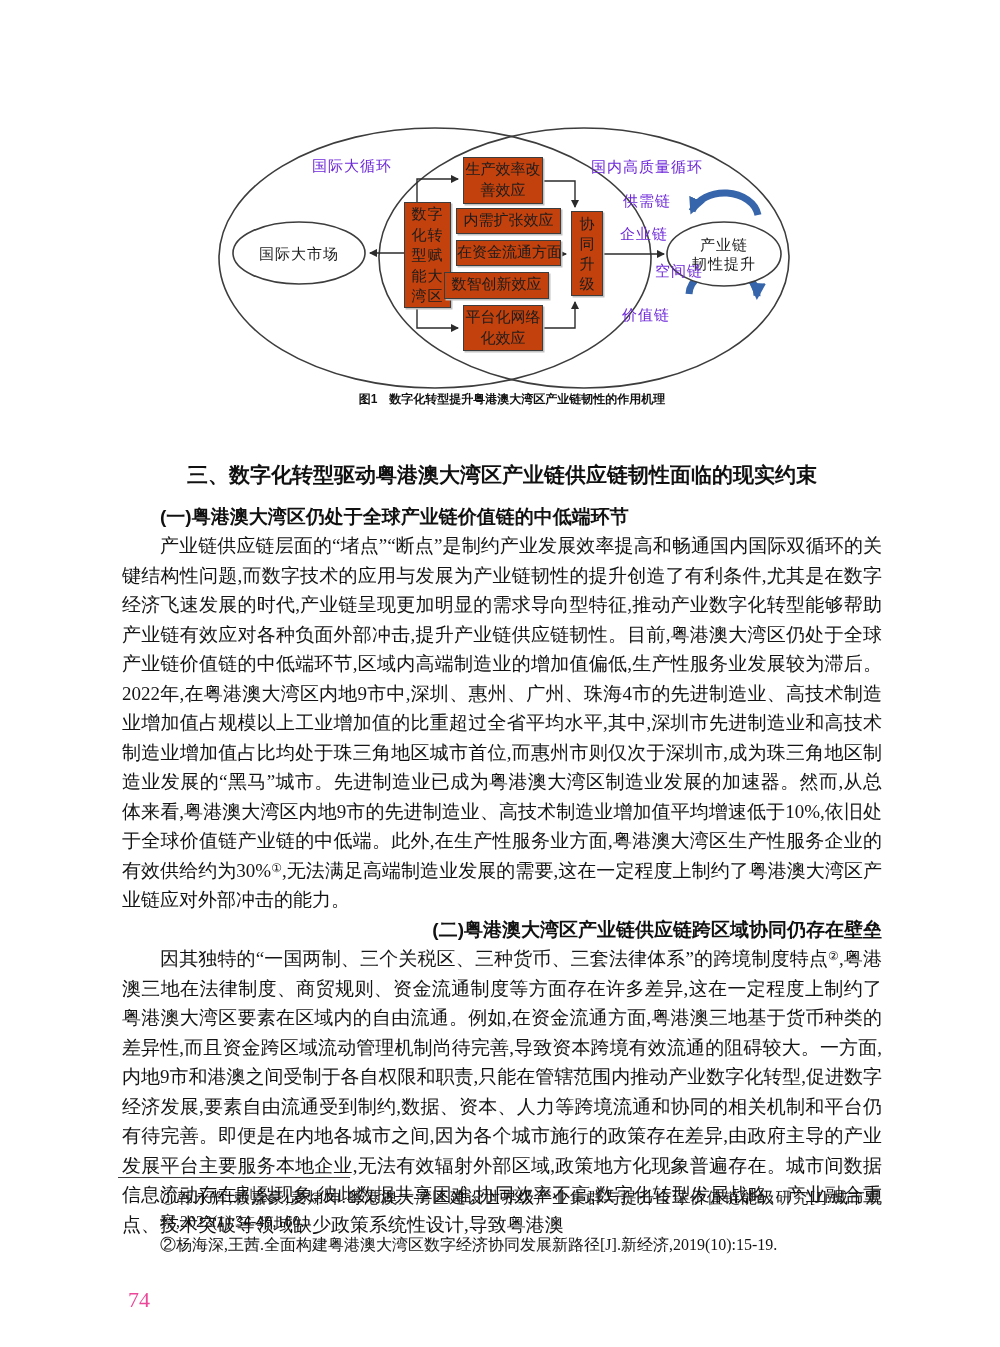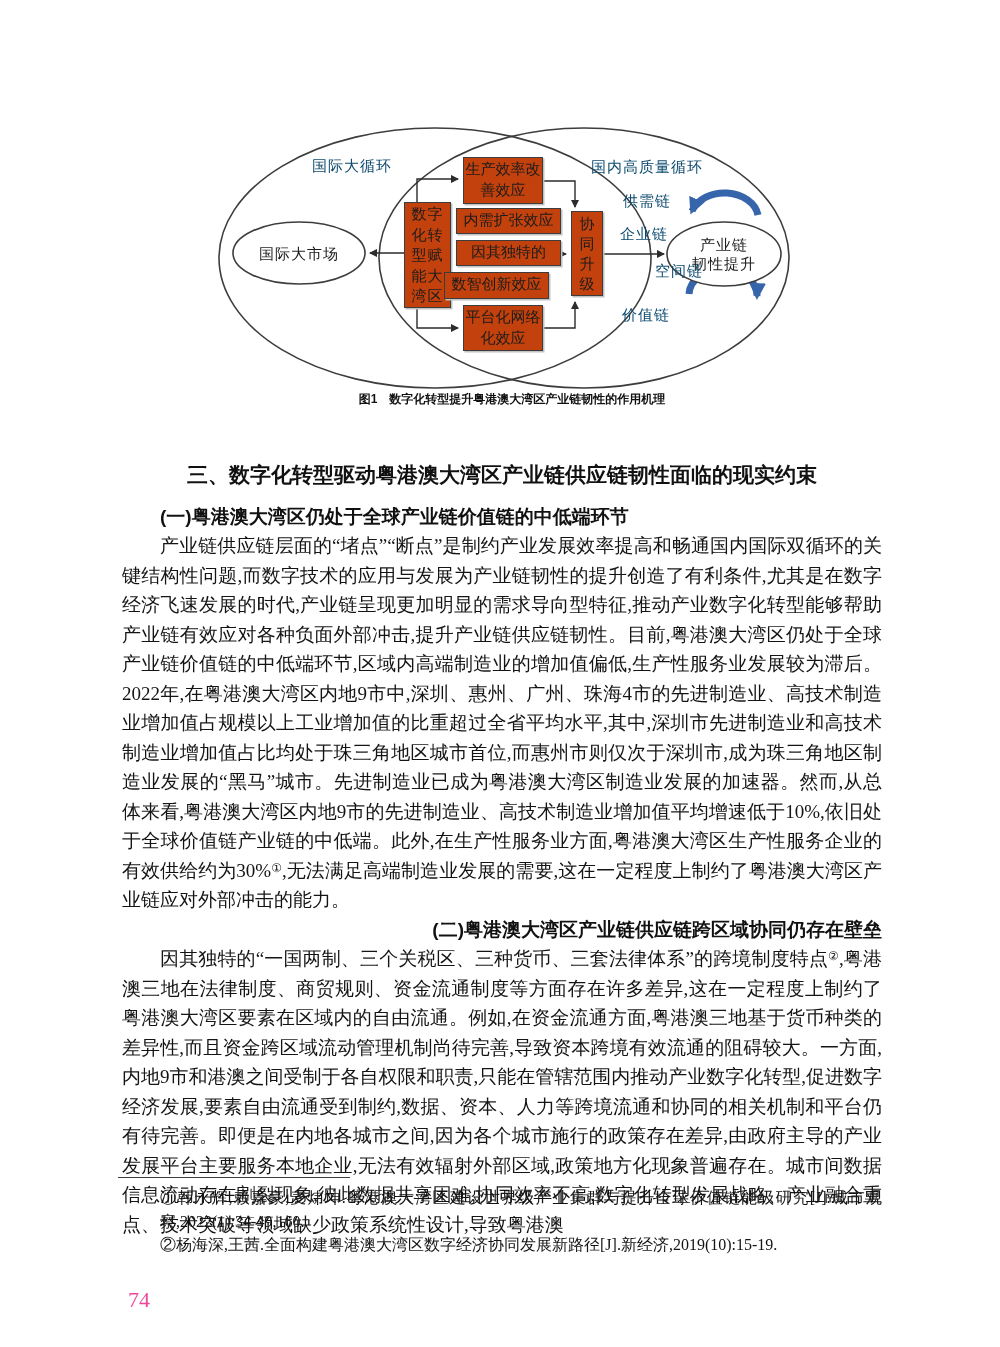--- a/index.html
+++ b/index.html
@@ -5,21 +5,21 @@
   html,body{margin:0;padding:0;background:#ffffff;}
   .page{
     position:relative;width:1000px;height:1347px;margin:0 auto;
     background:#ffffff;color:#141414;overflow:hidden;
     font-family:"Liberation Serif","DejaVu Serif",serif;
   }
   
   .diagram{position:absolute;left:200px;top:118px;width:600px;height:280px;}
   .diagram svg{position:absolute;left:0;top:0;}
   .dlabel{
-    position:absolute;font-size:15px;line-height:17px;color:#0c4a6e;
+    position:absolute;font-size:15px;line-height:17px;color:#6d28d9;
     text-align:center;letter-spacing:1px;white-space:nowrap;
   }
   .dbox{
     position:absolute;box-sizing:border-box;background:#c2410c;
     border:1.6px solid #3d3d3d;box-shadow:1.5px 1.5px 0 #c2c2c2;
     font-size:15px;color:#1c1c1c;text-align:center;overflow:hidden;
   }
   .dbox.single{line-height:23px;white-space:nowrap;}
   .dbox.twoline{line-height:21px;padding-top:1px;}
   .dbox.vert5{width:47px;padding:1px 6px 0 6px;line-height:20.5px;letter-spacing:1px;}
@@ -107,21 +107,21 @@
     <div class="ellipse-label" style="left:44px;top:127px;width:110px;">国际大市场</div>
     <div class="ellipse-label" style="left:466px;top:118px;width:116px;">
       <span style="display:block">产业链</span>
       <span style="display:block">韧性提升</span>
     </div>
 
     <div class="dbox vert5" style="left:204px;top:84px;height:106px;">数字化转型赋能大湾区</div>
 
     <div class="dbox twoline" style="left:263px;top:39px;width:80px;height:47px;">生产效率改善效应</div>
     <div class="dbox single" style="left:256px;top:90px;width:105px;height:26px;">内需扩张效应</div>
-    <div class="dbox single" style="left:256px;top:122px;width:105px;height:26px;">因其独特的</div>
+    <div class="dbox single" style="left:256px;top:122px;width:105px;height:26px;">在资金流通方面</div>
     <div class="dbox single" style="left:244px;top:154px;width:105px;height:27px;">数智创新效应</div>
     <div class="dbox twoline" style="left:263px;top:187px;width:80px;height:46px;">平台化网络化效应</div>
 
     <div class="dbox vert4" style="left:371px;top:93px;height:85px;">协同升级</div>
 
     <div class="dlabel" style="left:422px;top:75px;width:50px;">供需链</div>
     <div class="dlabel" style="left:419px;top:108px;width:50px;">企业链</div>
     <div class="dlabel" style="left:418px;top:145px;width:50px;margin-left:36px;">空间链</div>
     <div class="dlabel" style="left:421px;top:189px;width:50px;">价值链</div>
   </div>

